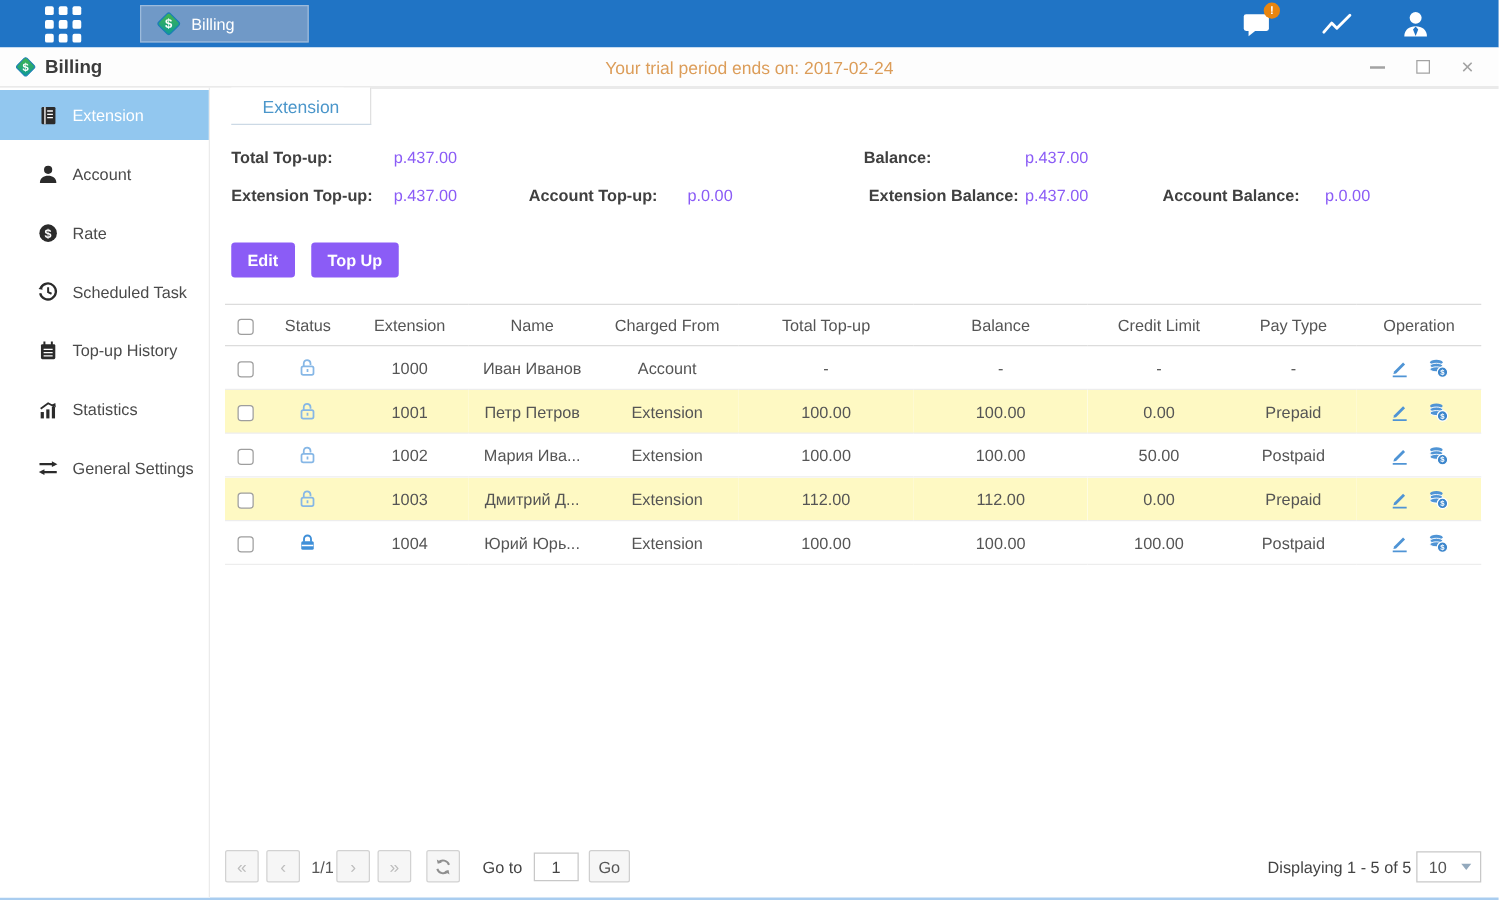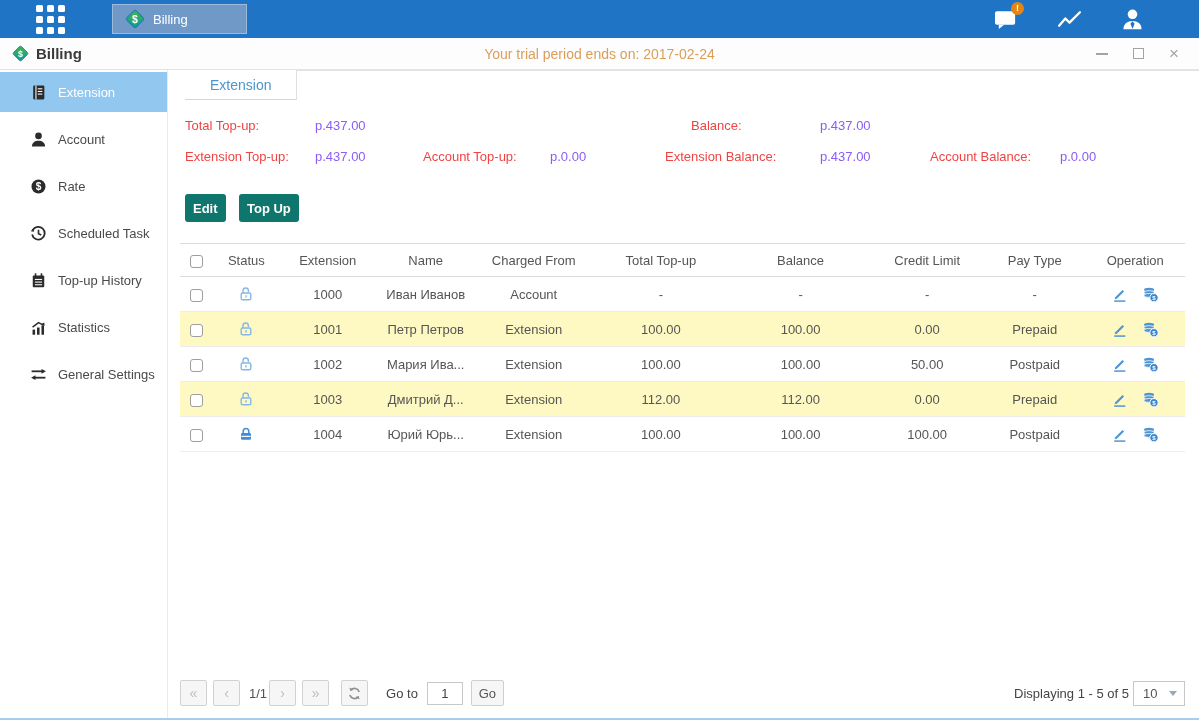--- a/index.html
+++ b/index.html
@@ -42,25 +42,25 @@
   .side-item.sel { background:#92c7ef; color:#fff; }
   .sicon { width:17px; height:17px; flex-shrink:0; }
 
   .content { flex:1; display:flex; flex-direction:column; min-width:0; }
   .tabstrip { height:30px; position:relative; padding-left:17px; flex-shrink:0; }
   .tabstrip::after { content:""; position:absolute; top:0; left:107px; right:0; border-top:1px solid #e3e3e3; }
   .tab-active { display:inline-block; height:30px; line-height:30px; padding:0 25px; font-size:14px; color:#4b96ca;
                 background:#fff; border-right:1px solid #e0e0e0; border-bottom:1px solid #ccd9e5; cursor:pointer; position:relative; z-index:2;}
 
   .summary { position:relative; height:66px; margin:12px 0 0 17px; font-size:13px; flex-shrink:0; }
-  .sl { position:absolute; font-weight:normal; color:#ef4444; white-space:nowrap; }
+  .sl { position:absolute; font-weight:bold; color:#404040; white-space:nowrap; }
   .sv { position:absolute; color:#8b5cf6; white-space:nowrap; }
 
   .btnrow { margin:16px 0 0 17px; flex-shrink:0; }
-  .btn { height:28px; padding:0 8px; background:#0f766e; color:#fff; border:none; border-radius:3px;
+  .btn { height:28px; padding:0 13px; background:#8b5cf6; color:#fff; border:none; border-radius:3px;
          font-size:13px; font-weight:bold; margin-right:9px; cursor:pointer; font-family:inherit; }
 
   
   table { border-collapse:collapse; table-layout:fixed; width:calc(100% - 26px); margin:21px 14px 0 12px; }
   th { height:33px; font-weight:normal; color:#555; font-size:13px; border-top:1px solid #dcdcdc;
        border-bottom:1px solid #dcdcdc; text-align:center; }
   td { height:35px; font-size:13px; color:#555; text-align:center; border-bottom:1px solid #ededed; white-space:nowrap; overflow:hidden; }
   tr.alt { background:#fef9c3; }
   .cb { display:inline-block; width:13px; height:13px; border:1px solid #9e9e9e; border-radius:3px; background:#fff; cursor:pointer; vertical-align:middle; }
   .opwrap { display:flex; align-items:center; justify-content:center; gap:14px; }
@@ -243,21 +243,21 @@
 
       <div class="summary">
         <span class="sl" style="left:0;   top:6px">Total Top-up:</span>
         <span class="sv" style="left:130px;top:6px">p.437.00</span>
         <span class="sl" style="left:506px;top:6px">Balance:</span>
         <span class="sv" style="left:635px;top:6px">p.437.00</span>
         <span class="sl" style="left:0;   top:37px">Extension Top-up:</span>
         <span class="sv" style="left:130px;top:37px">p.437.00</span>
         <span class="sl" style="left:238px;top:37px">Account Top-up:</span>
         <span class="sv" style="left:365px;top:37px">p.0.00</span>
-        <span class="sl" style="left:480px;top:37px">Extension Balance:</span>
+        <span class="sl" style="left:510px;top:37px">Extension Balance:</span>
         <span class="sv" style="left:635px;top:37px">p.437.00</span>
         <span class="sl" style="left:745px;top:37px">Account Balance:</span>
         <span class="sv" style="left:875px;top:37px">p.0.00</span>
       </div>
 
       <div class="btnrow">
         <button class="btn">Edit</button>
         <button class="btn">Top Up</button>
       </div>
 

